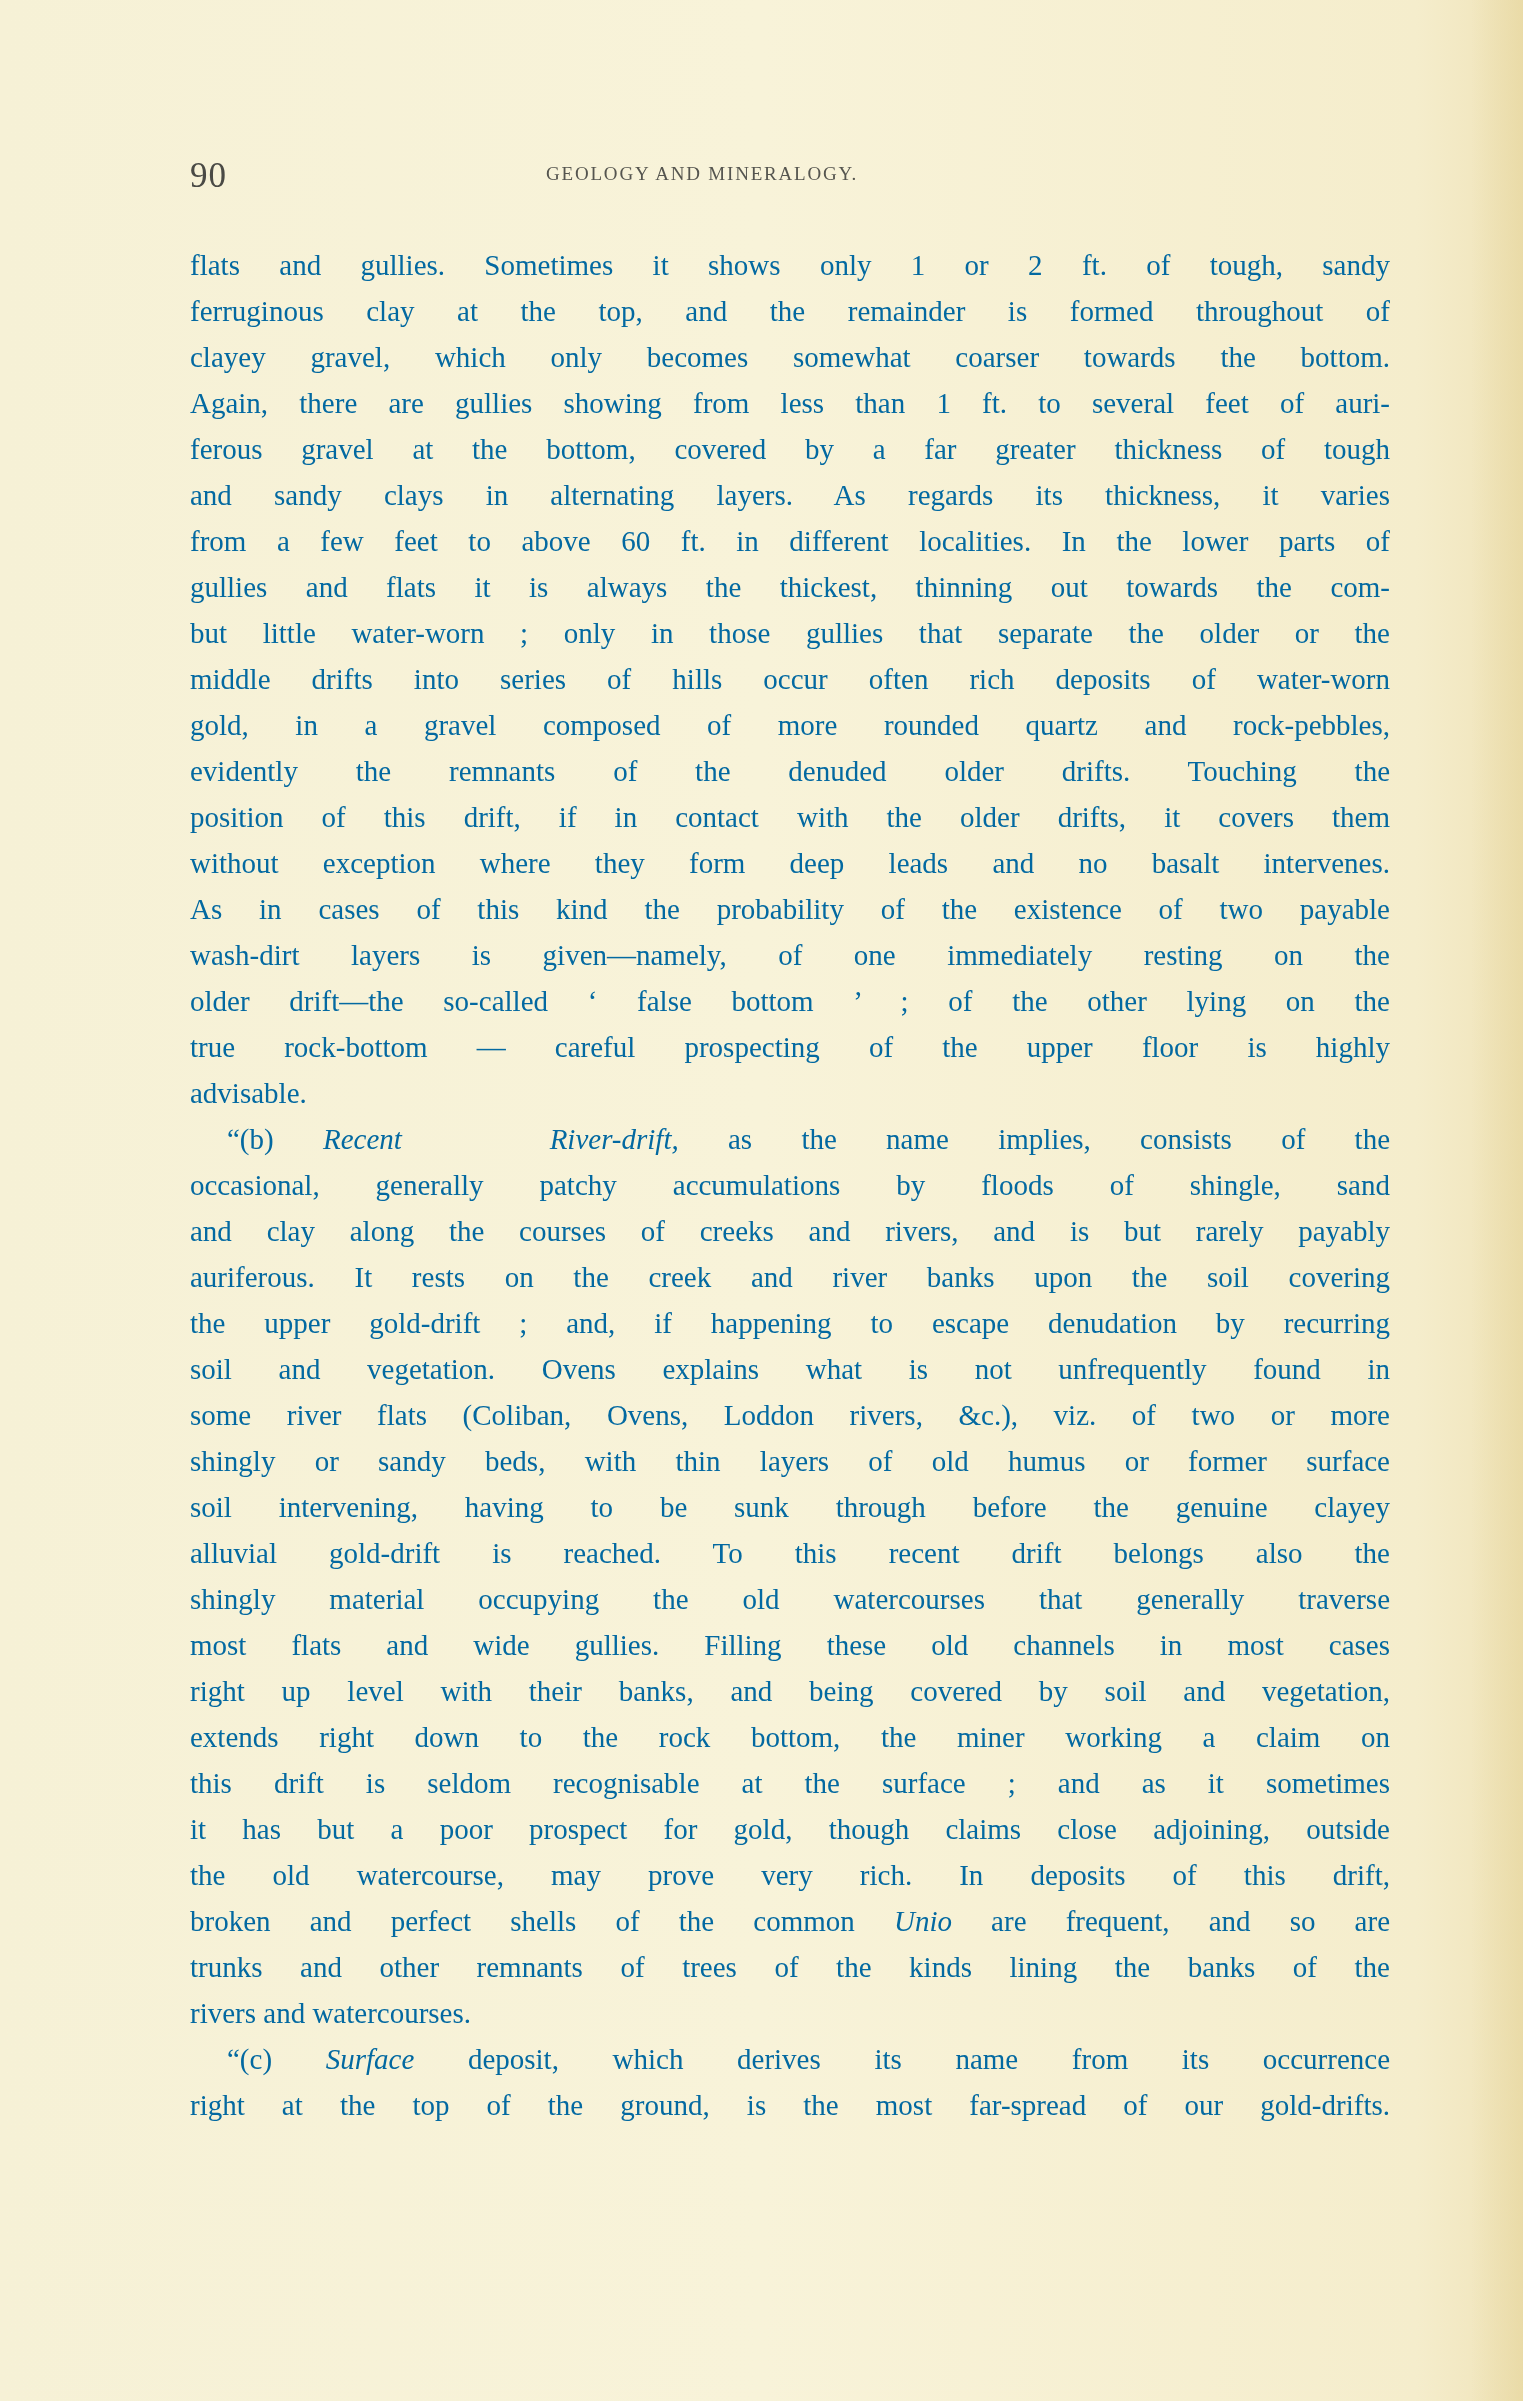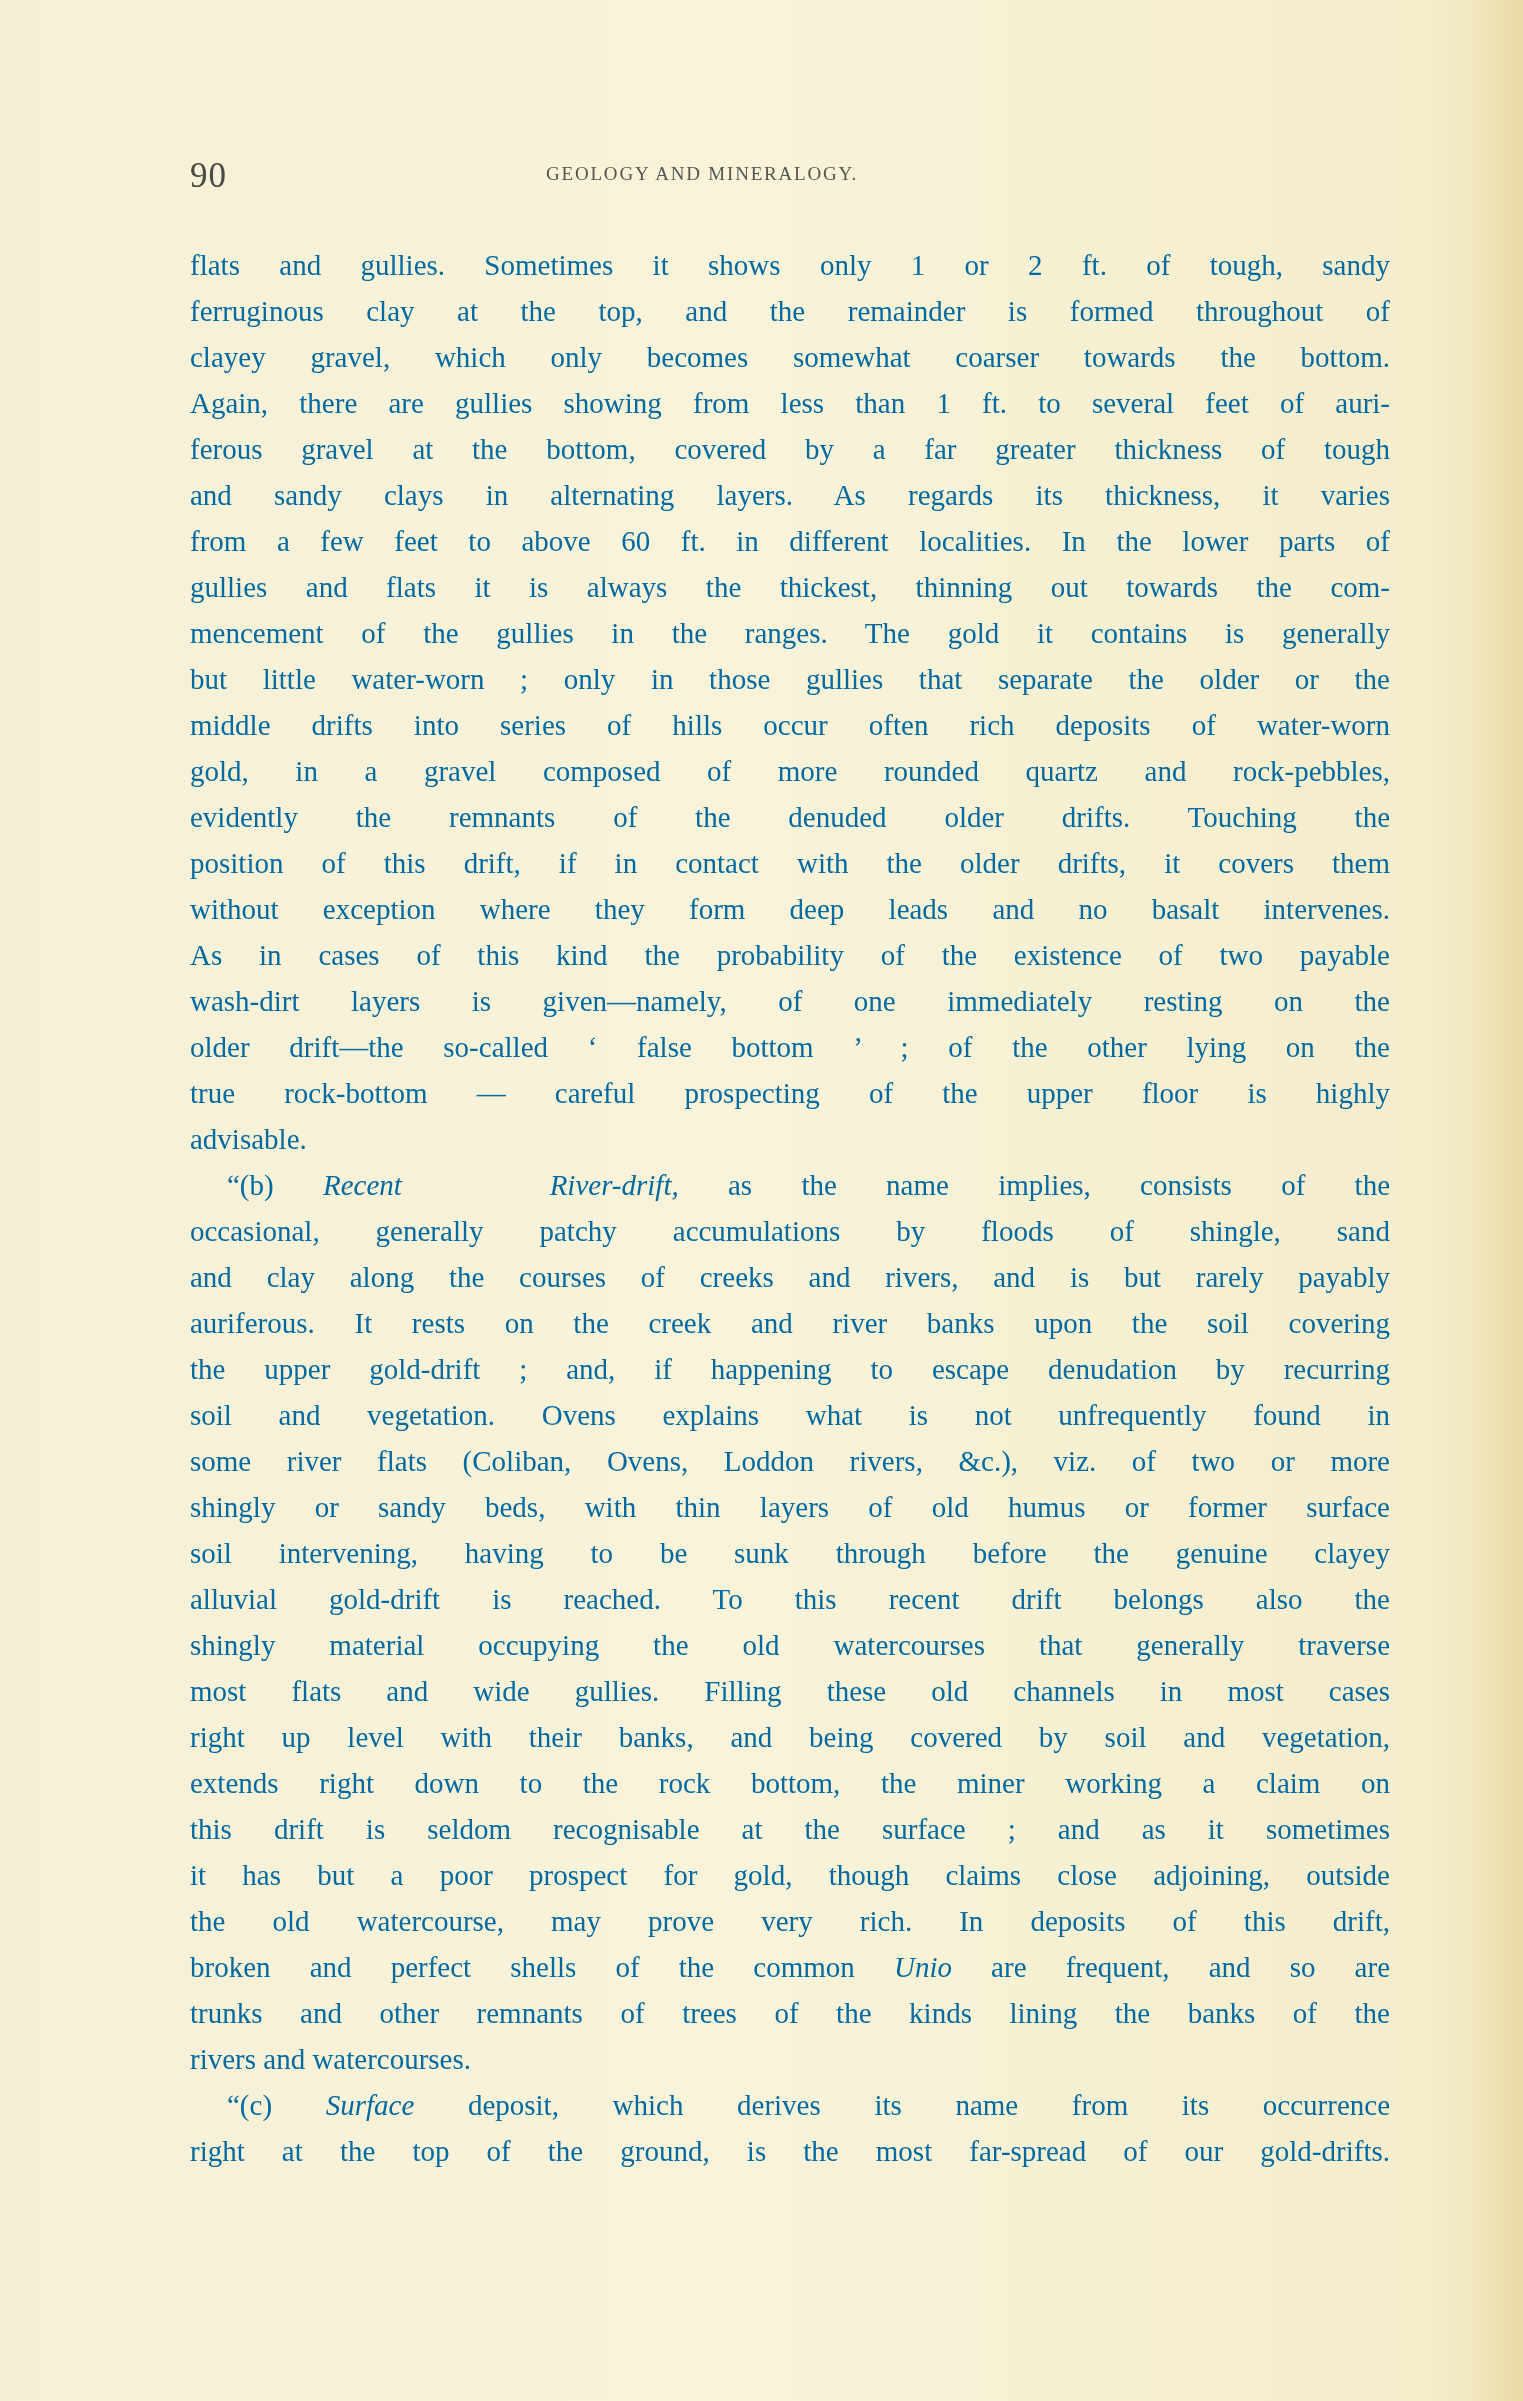--- a/index.html
+++ b/index.html
@@ -84,21 +84,20 @@
   <div class="body-text">
 
     <span class="line">flats and gullies.  Sometimes it shows only 1 or 2 ft. of tough, sandy</span>
     <span class="line">ferruginous clay at the top, and the remainder is formed throughout of</span>
     <span class="line">clayey gravel, which only becomes somewhat coarser towards the bottom.</span>
     <span class="line">Again, there are gullies showing from less than 1 ft. to several feet of auri-</span>
     <span class="line">ferous gravel at the bottom, covered by a far greater thickness of tough</span>
     <span class="line">and sandy clays in alternating layers.  As regards its thickness, it varies</span>
     <span class="line">from a few feet to above 60 ft. in different localities.  In the lower parts of</span>
     <span class="line">gullies and flats it is always the thickest, thinning out towards the com-</span>
-    <span class="line">mencement of the gullies in the ranges.  The gold it contains is generally</span>
     <span class="line">but little water-worn ; only in those gullies that separate the older or the</span>
     <span class="line">middle drifts into series of hills occur often rich deposits of water-worn</span>
     <span class="line">gold, in a gravel composed of more rounded quartz and rock-pebbles,</span>
     <span class="line">evidently the remnants of the denuded older drifts.  Touching the</span>
     <span class="line">position of this drift, if in contact with the older drifts, it covers them</span>
     <span class="line">without exception where they form deep leads and no basalt intervenes.</span>
     <span class="line">As in cases of this kind the probability of the existence of two payable</span>
     <span class="line">wash-dirt layers is given—namely, of one immediately resting on the</span>
     <span class="line">older drift—the so-called ‘ false bottom ’ ; of the other lying on the</span>
     <span class="line">true rock-bottom — careful prospecting of the upper floor is highly</span>

